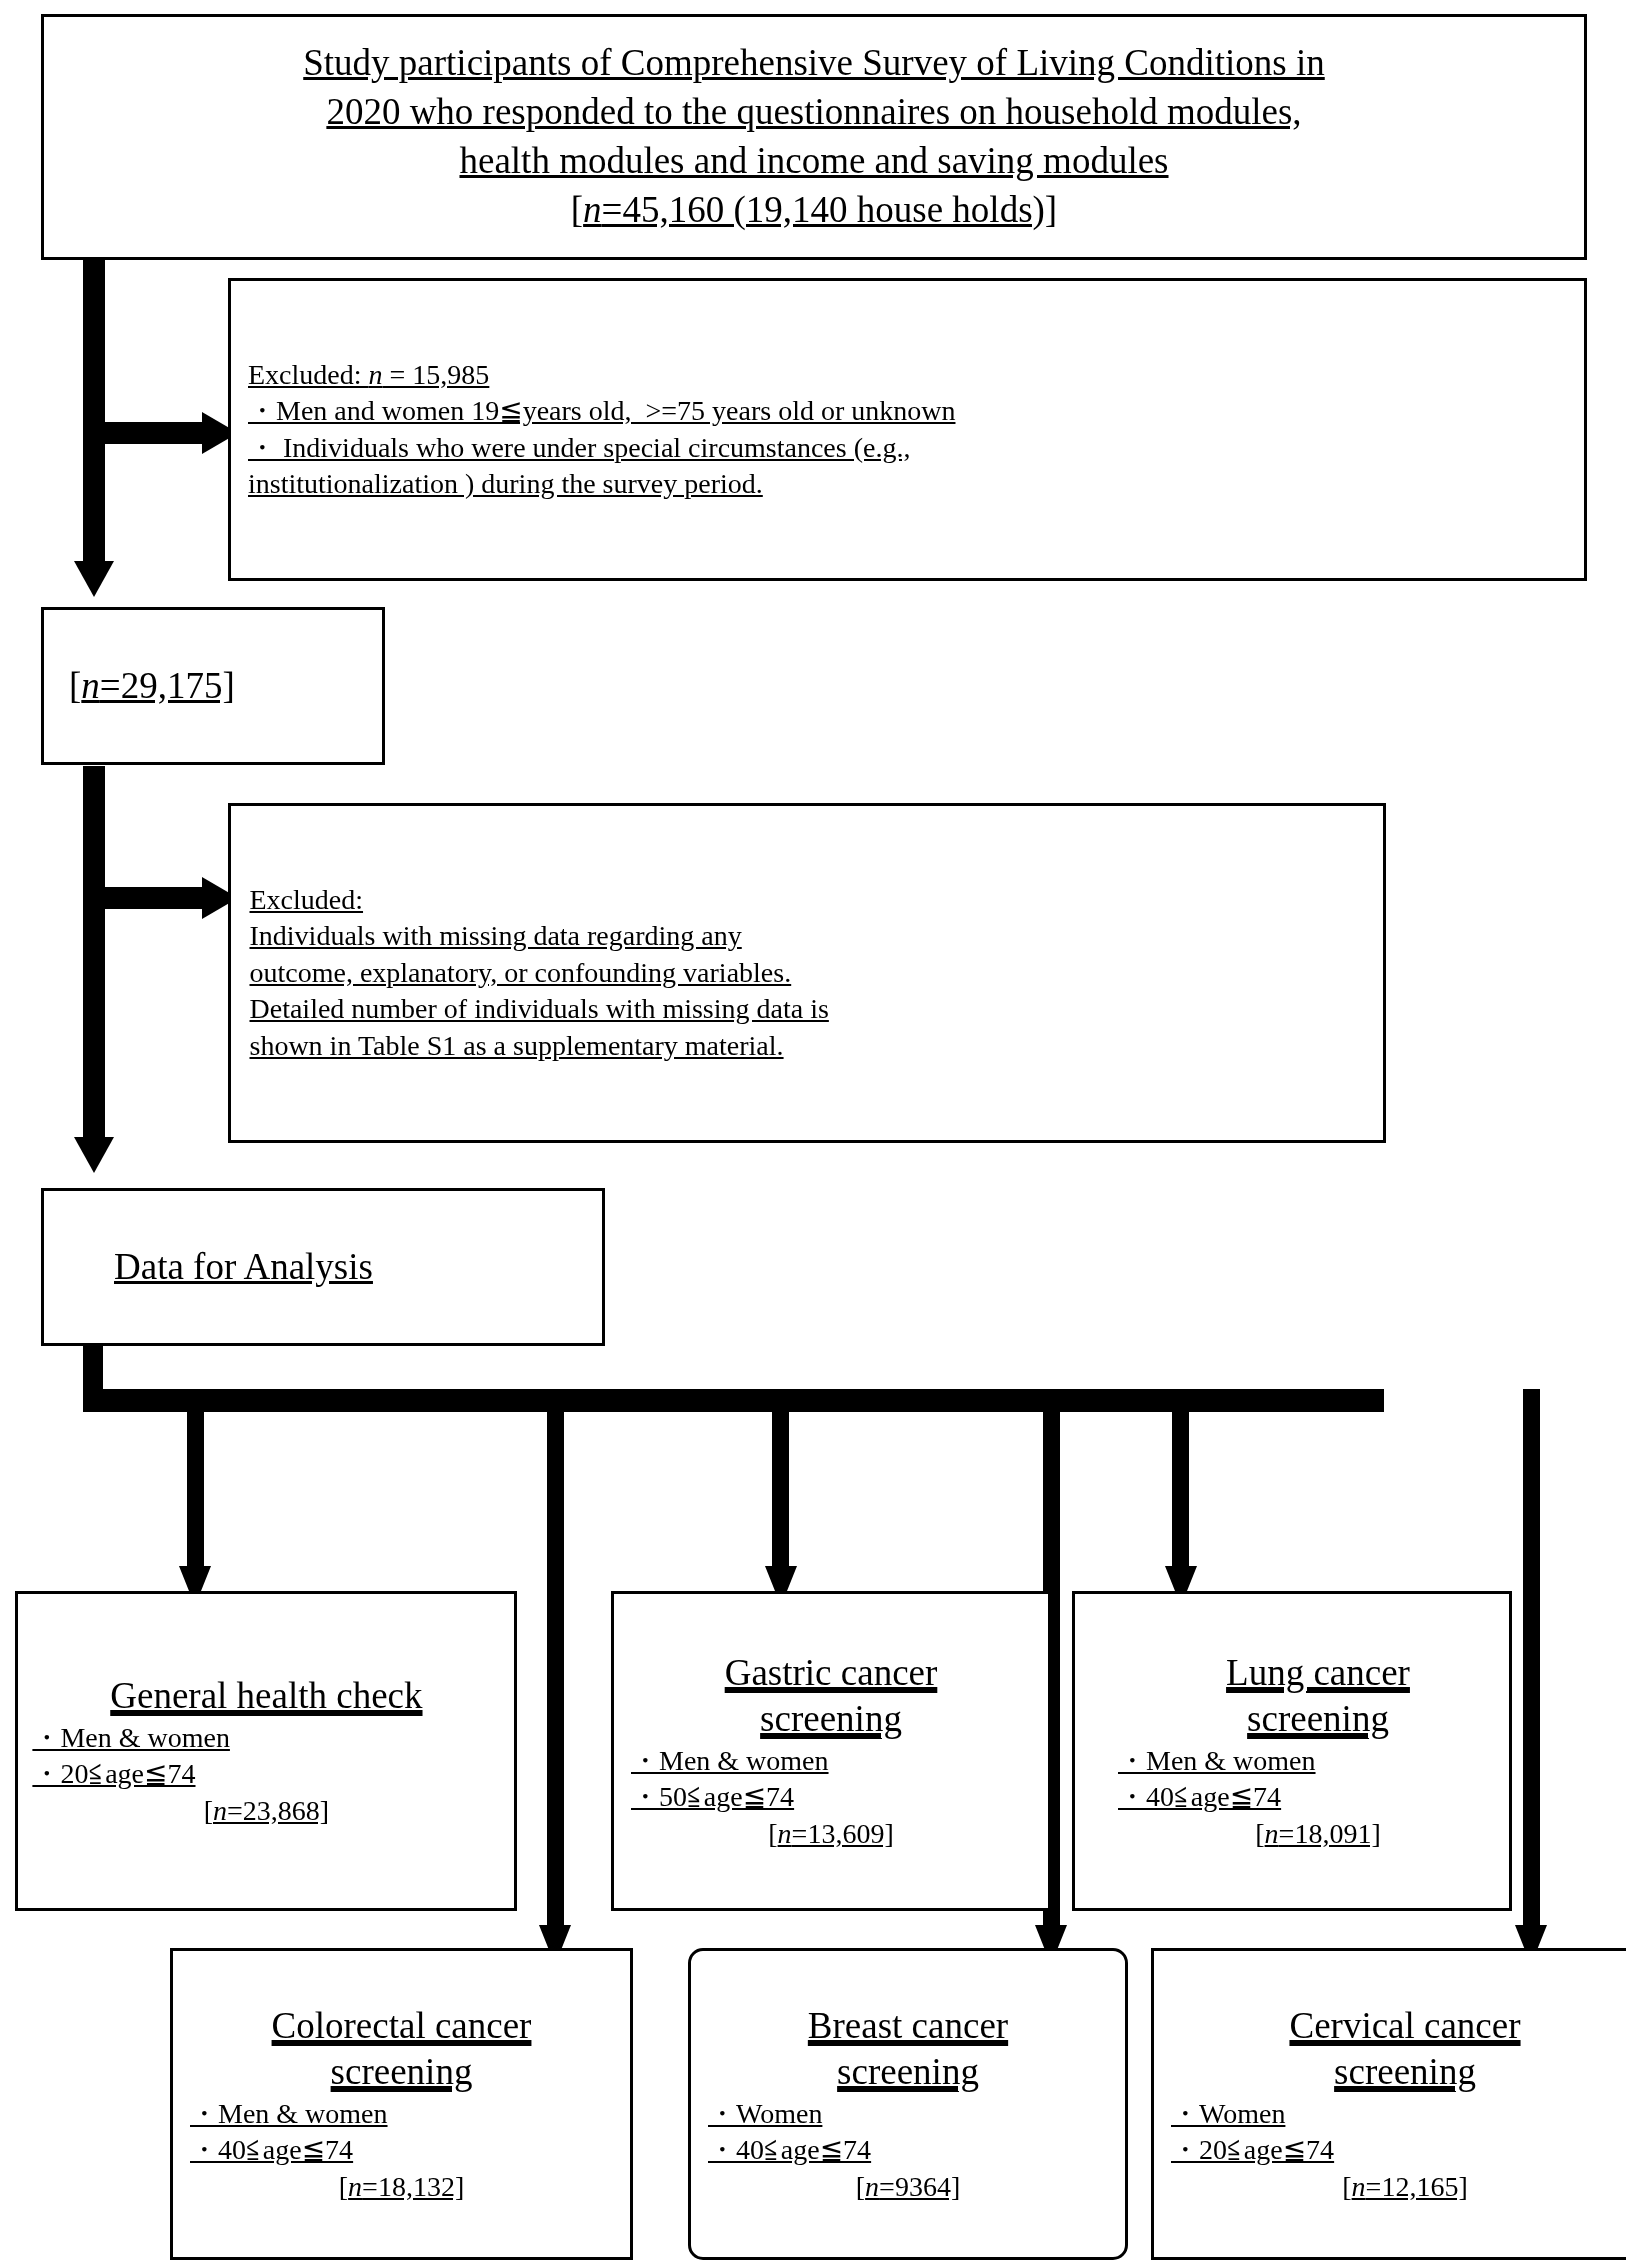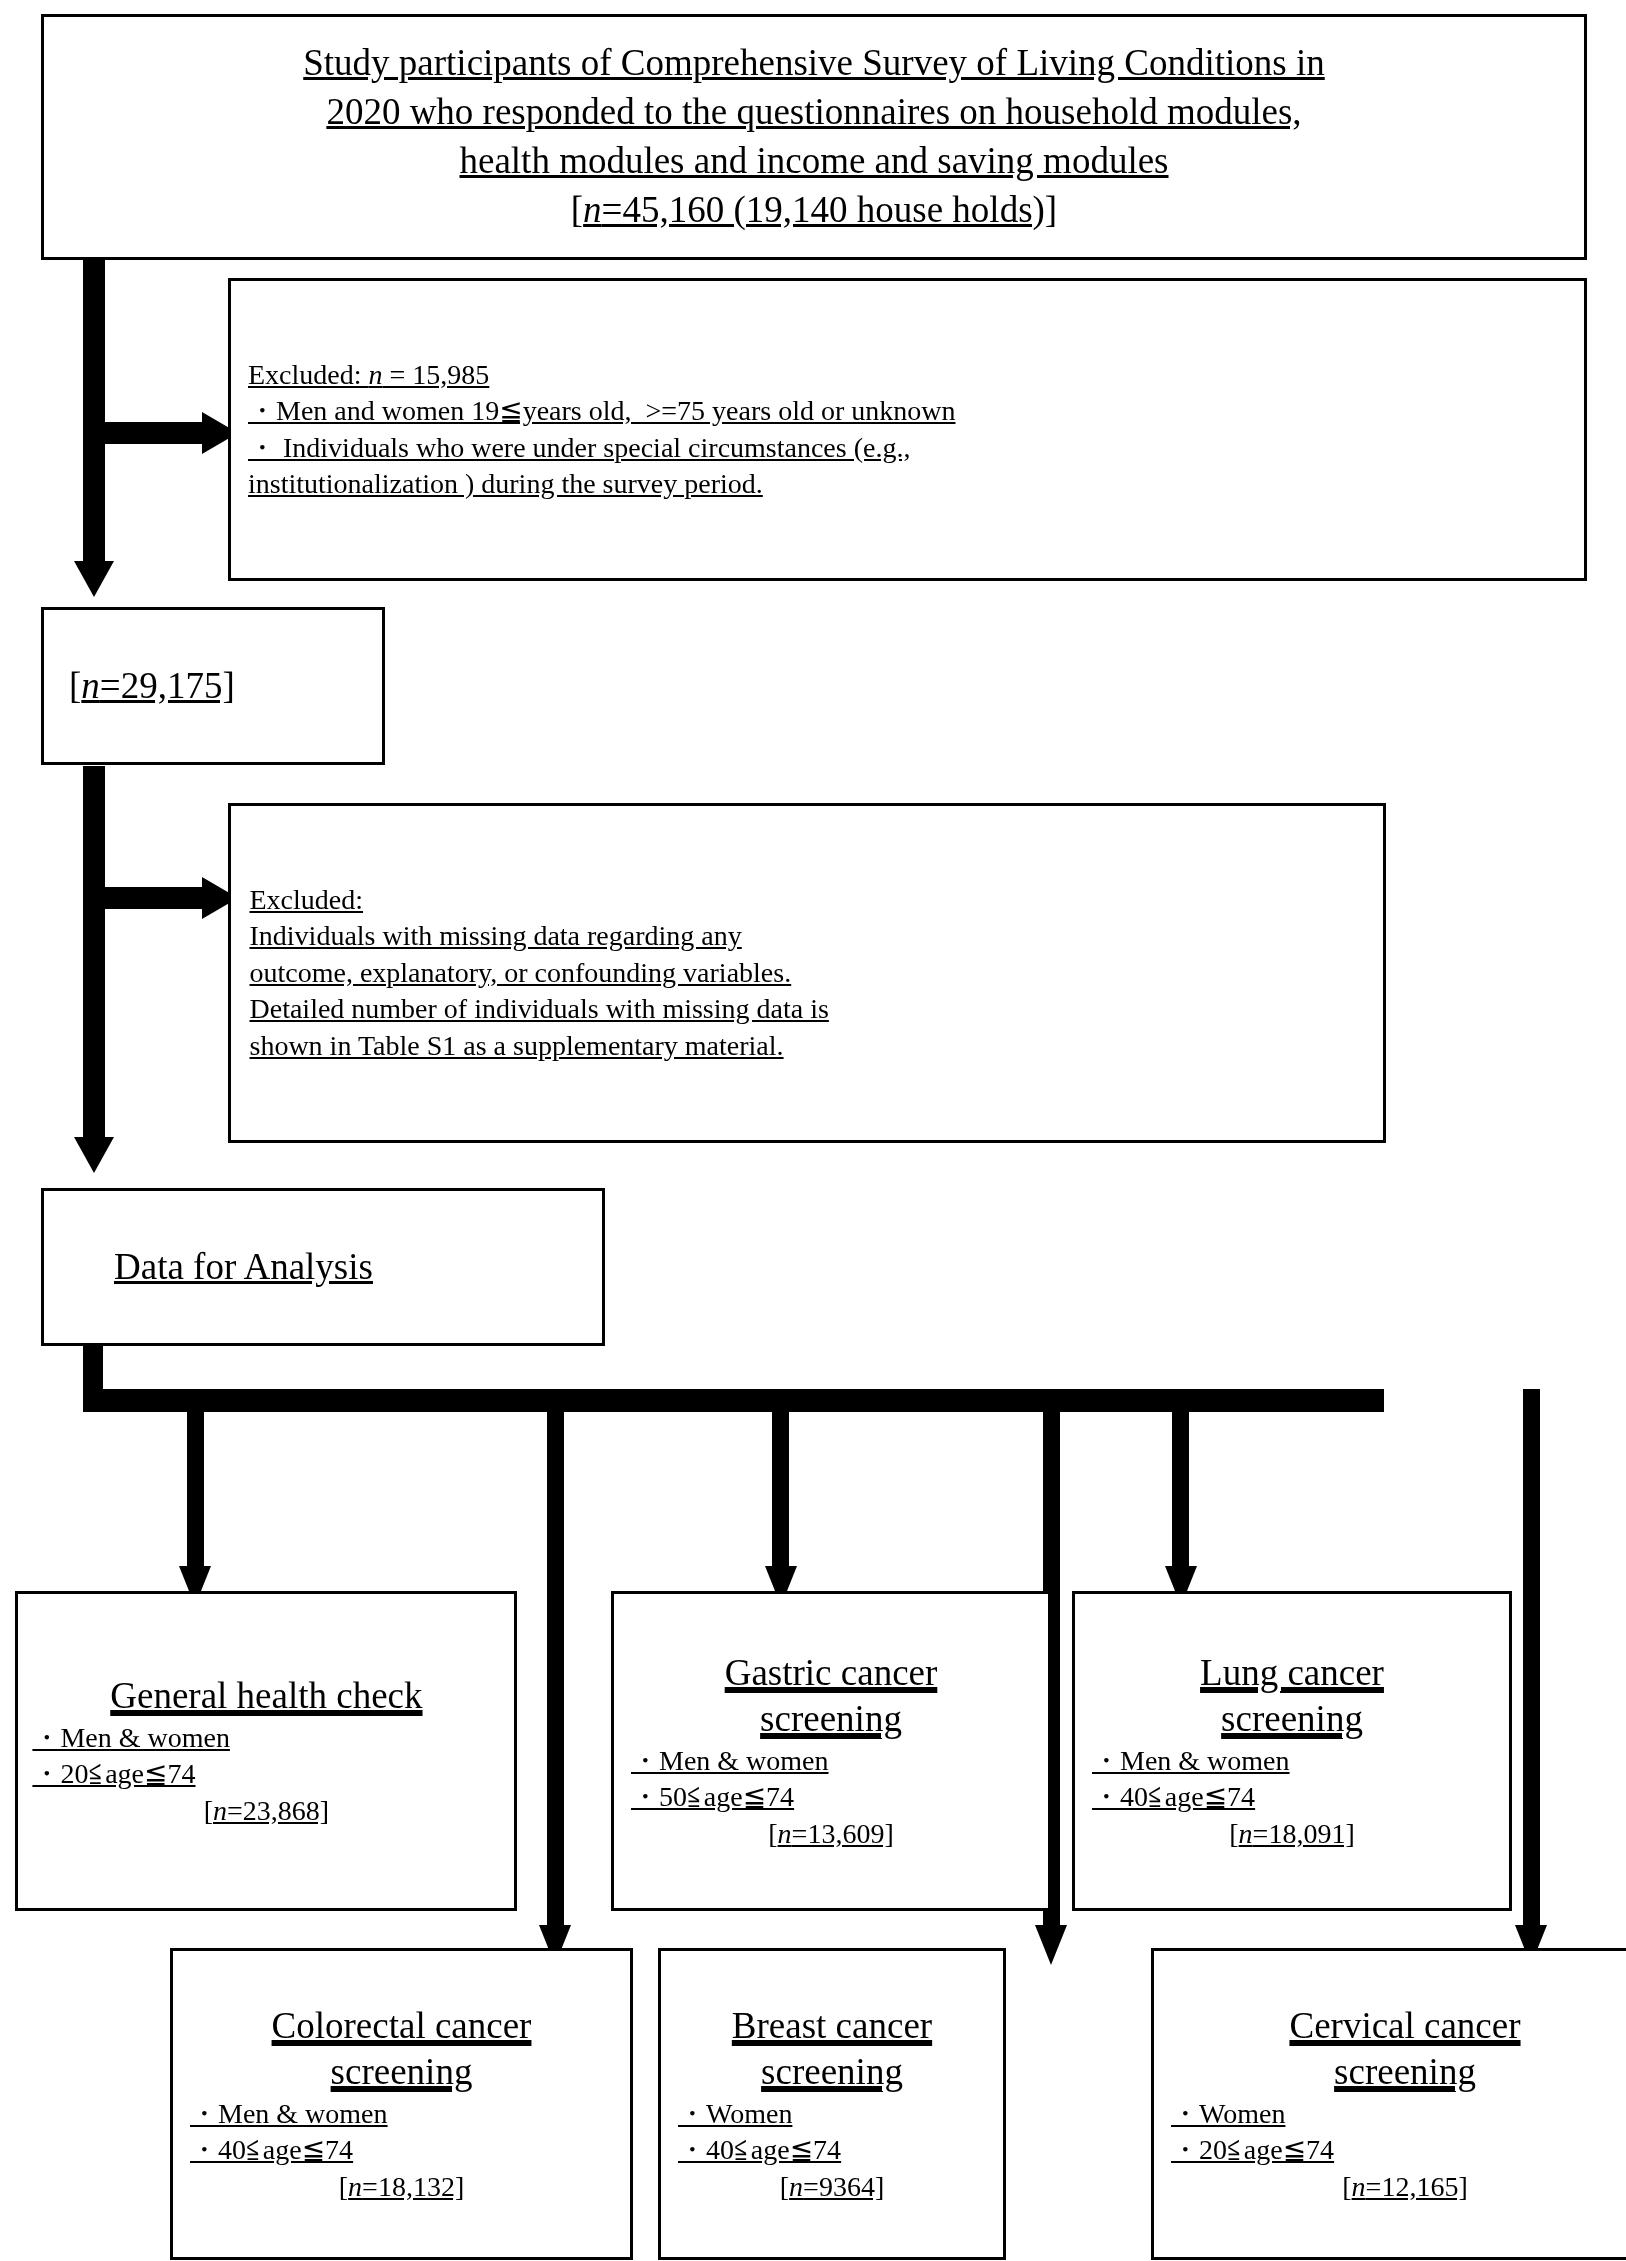--- a/index.html
+++ b/index.html
@@ -151,40 +151,40 @@
     <div class="inner lft" style="padding:0 17px;">
       <div class="hd ctr"><span class="ul">Gastric cancer</span></div>
       <div class="hd ctr"><span class="ul">screening</span></div>
       <div class="t">・Men &amp; women</div>
       <div class="t">・50≦age≦74</div>
       <div class="t ctr"><span>[</span><span class="ital">n</span><span>=13,609]</span></div>
     </div>
   </div>
 
   <div class="box" style="left:1072px;top:1591px;width:440px;height:320px;">
-    <div class="inner lft" style="padding:0 17px;">
+    <div class="inner lft" style="padding:0 17px;margin-left:26px;">
       <div class="hd ctr"><span class="ul">Lung cancer</span></div>
       <div class="hd ctr"><span class="ul">screening</span></div>
       <div class="t">・Men &amp; women</div>
       <div class="t">・40≦age≦74</div>
       <div class="t ctr"><span>[</span><span class="ital">n</span><span>=18,091]</span></div>
     </div>
   </div>
 
   <div class="box" style="left:170px;top:1948px;width:463px;height:312px;">
     <div class="inner lft" style="padding:0 17px;">
       <div class="hd ctr"><span class="ul">Colorectal cancer</span></div>
       <div class="hd ctr"><span class="ul">screening</span></div>
       <div class="t">・Men &amp; women</div>
       <div class="t">・40≦age≦74</div>
       <div class="t ctr"><span>[</span><span class="ital">n</span><span>=18,132]</span></div>
     </div>
   </div>
 
-  <div class="box" style="left:658px;top:1948px;width:348px;height:312px;">
+  <div class="box" style="left:688px;top:1948px;width:440px;height:312px;border-radius:15px;">
     <div class="inner lft" style="padding:0 17px;">
       <div class="hd ctr"><span class="ul">Breast cancer</span></div>
       <div class="hd ctr"><span class="ul">screening</span></div>
       <div class="t">・Women</div>
       <div class="t">・40≦age≦74</div>
       <div class="t ctr"><span>[</span><span class="ital">n</span><span>=9364]</span></div>
     </div>
   </div>
 
   <div class="box" style="left:1151px;top:1948px;width:508px;height:312px;">

